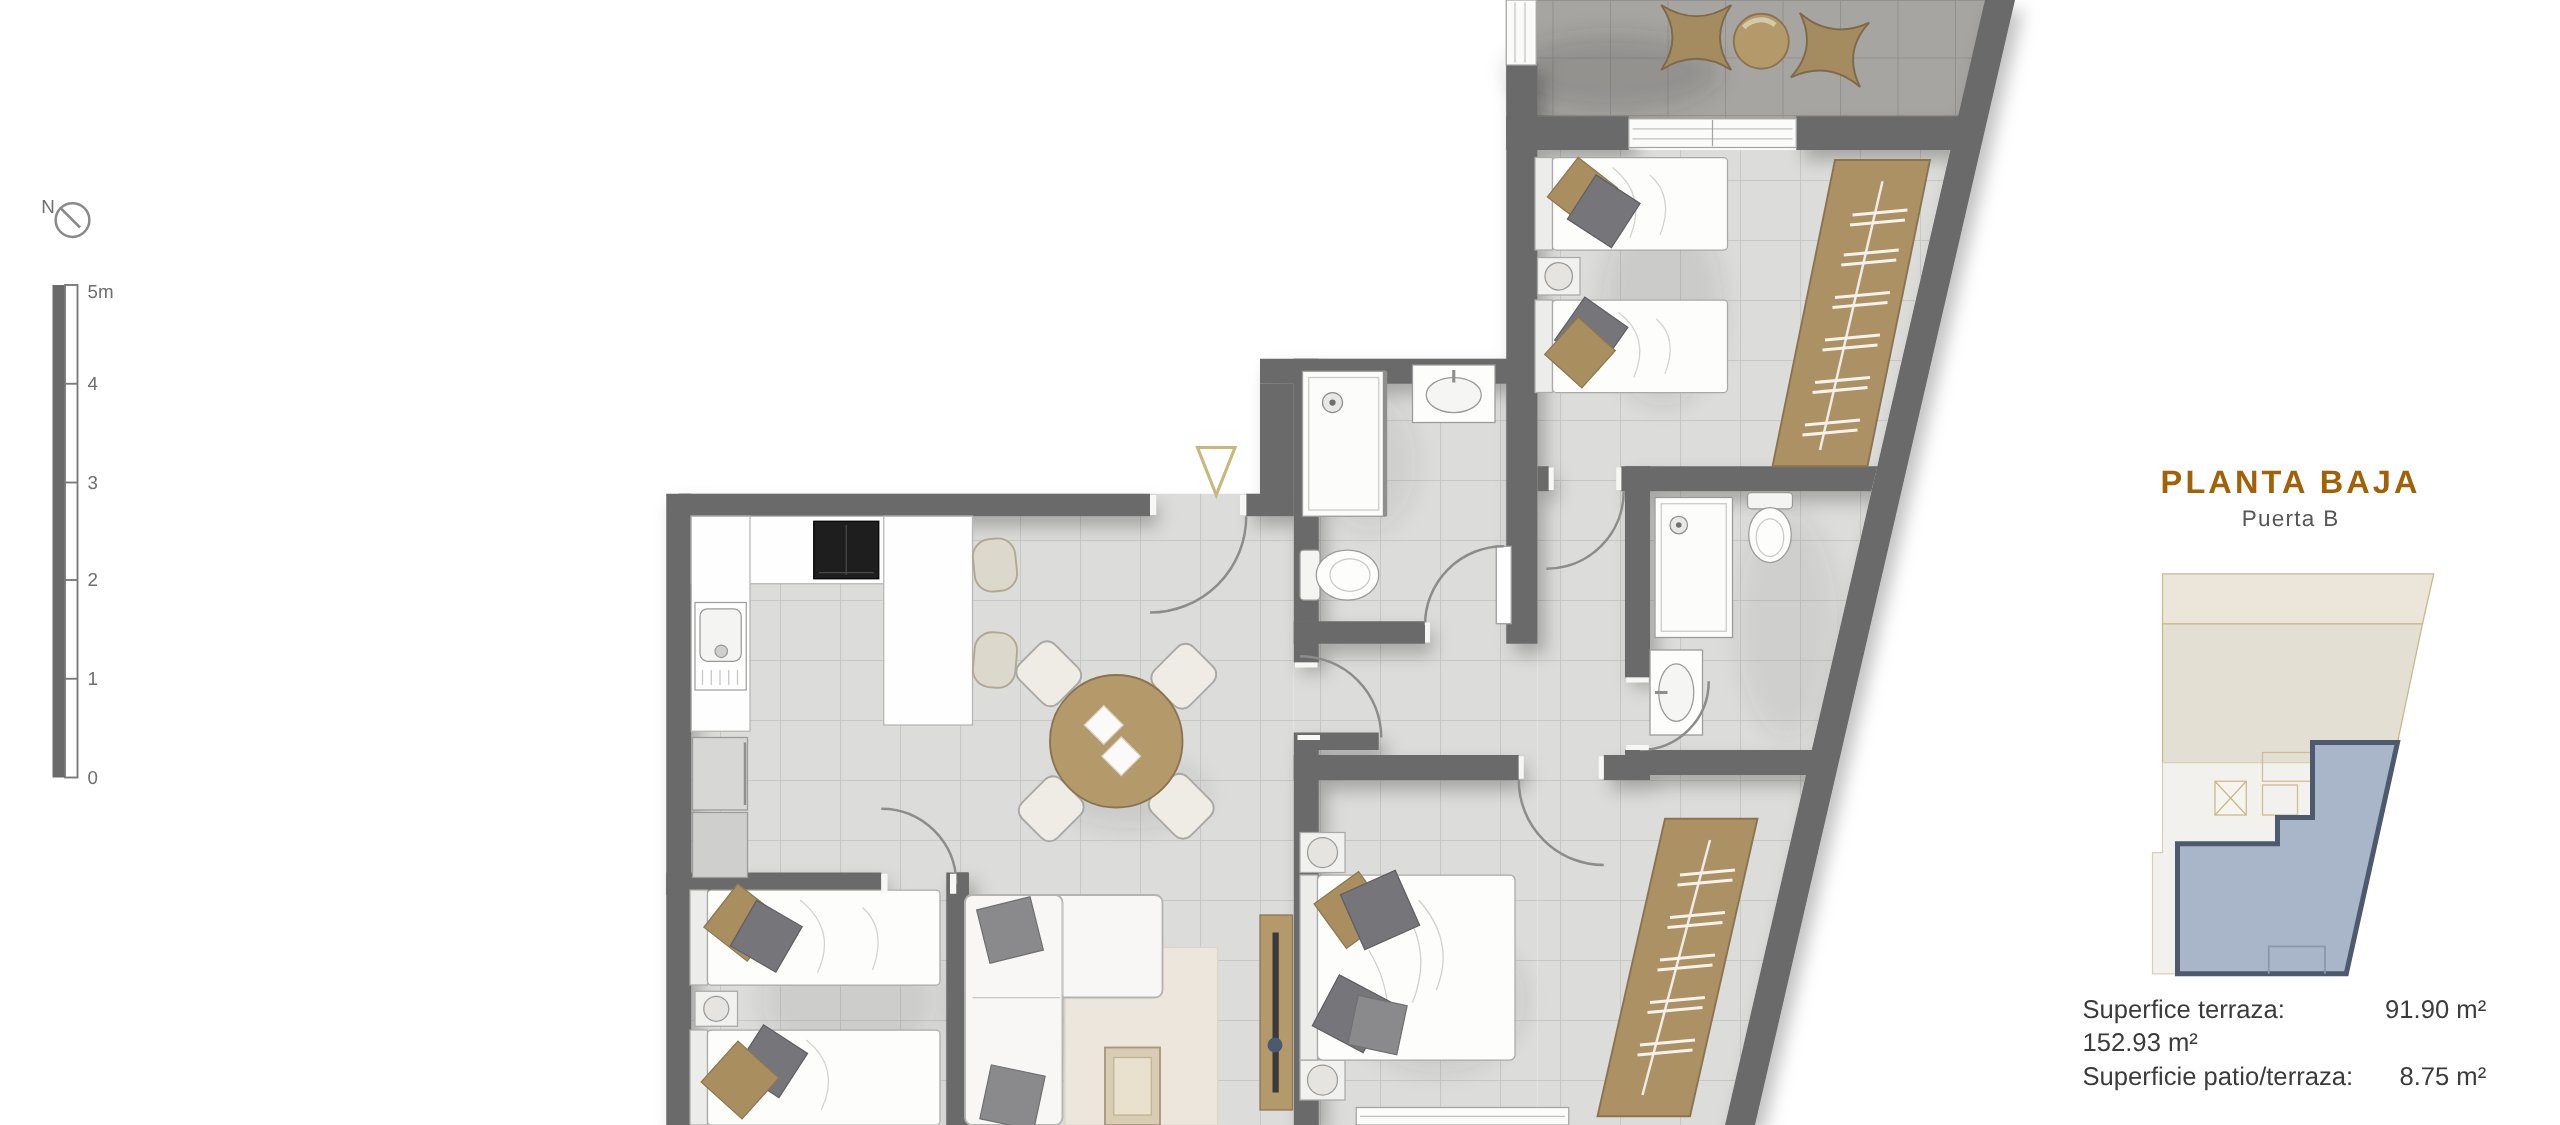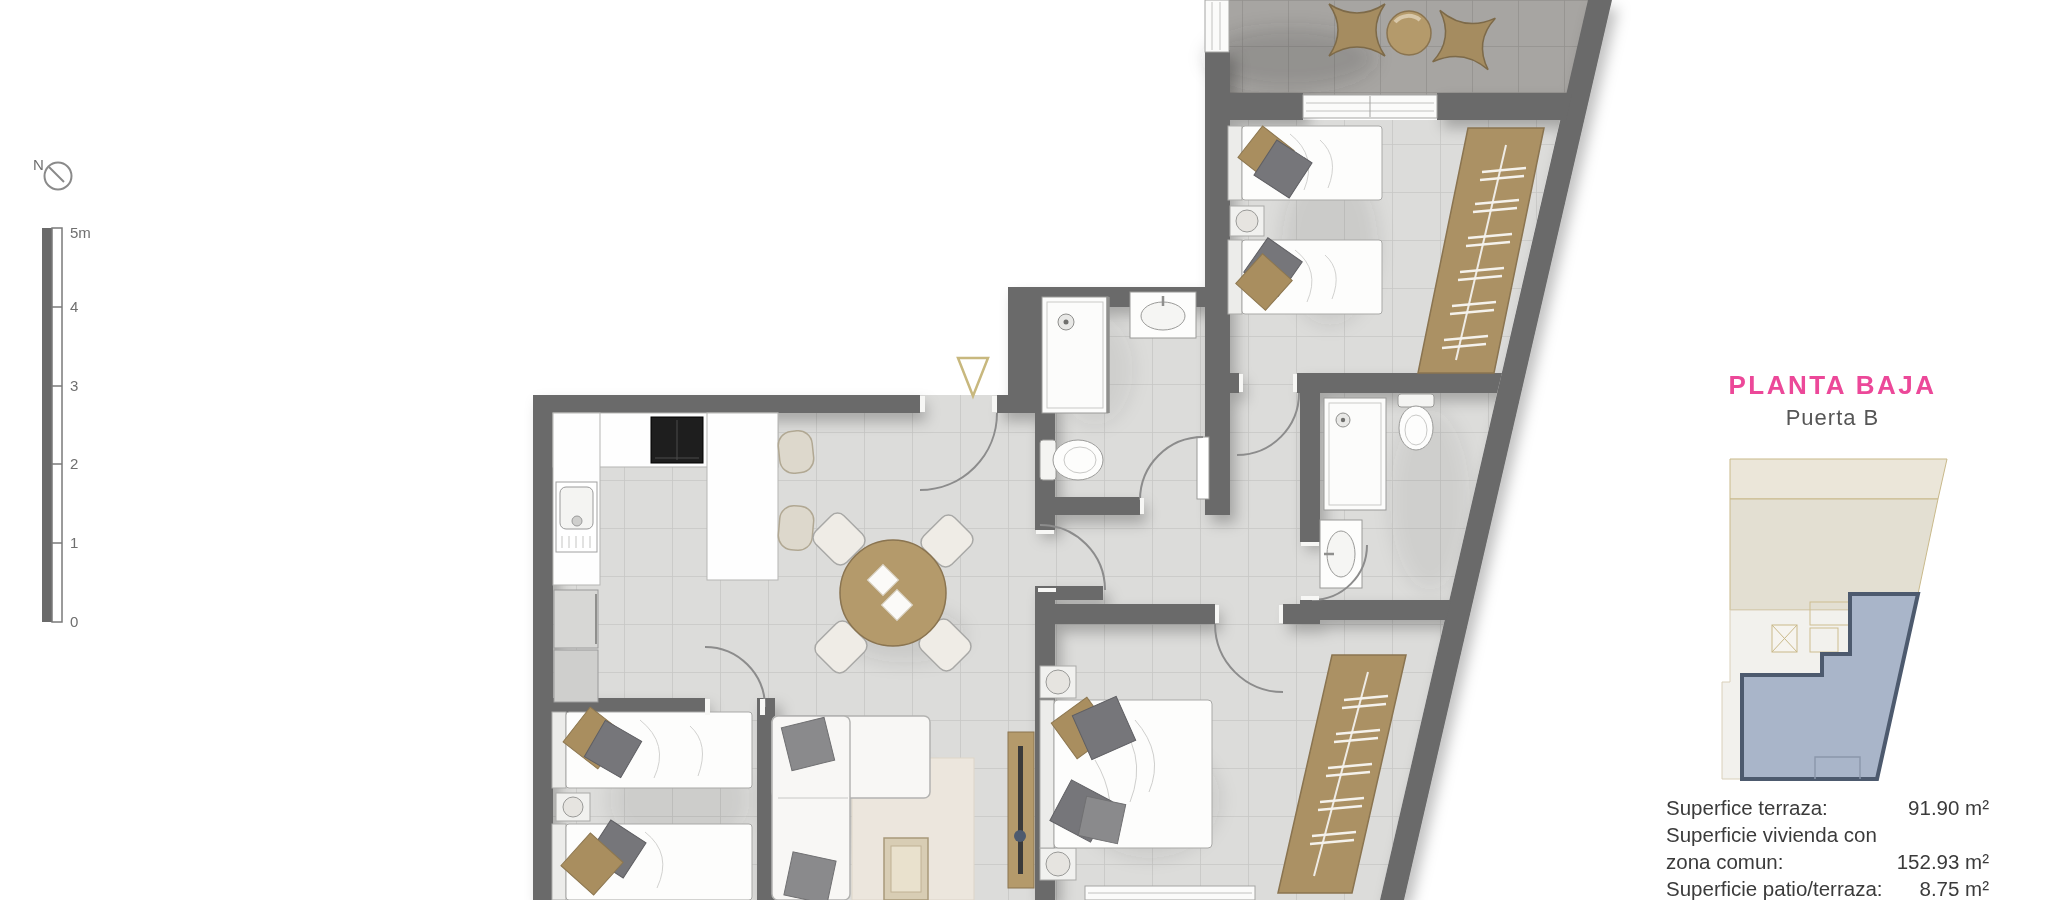--- a/index.html
+++ b/index.html
@@ -1,22 +1,22 @@
 <!DOCTYPE html>
 <html><head>
 <meta charset="utf-8">
 <style>
   html,body{margin:0;padding:0;background:#ffffff;}
   body{width:2048px;height:900px;position:relative;overflow:hidden;
        font-family:"Liberation Sans", sans-serif;}
   #plan-svg{position:absolute;left:0;top:0;}
   .panel{position:absolute;left:1660px;top:370px;width:345px;height:530px;}
-  .panel-title{font-size:26px;font-weight:700;letter-spacing:2.5px;color:#ec4899;
+  .panel-title{font-size:26px;font-weight:700;letter-spacing:2.5px;color:#a16207;
                text-align:center;}
-  .panel-subtitle{font-size:22px;letter-spacing:1px;color:#565656;text-align:center;
+  .panel-subtitle{font-size:18px;letter-spacing:1px;color:#565656;text-align:center;
                   margin-top:4px;}
   .minimap-wrap{position:absolute;left:40px;top:82px;}
   .areas{position:absolute;left:6px;top:424px;right:16px;font-size:20.5px;
          color:#3b3b3b;line-height:27px;}
   .area-row{display:flex;align-items:flex-end;}
   .area-label{flex:1;}
   .area-value{white-space:nowrap;text-align:right;}
   svg text.meas{font-family:"Liberation Sans", sans-serif;fill:#6f6f6f;font-size:15px;}
 </style>
 </head>
@@ -345,24 +345,20 @@
       <polyline points="115,327 115,305 160,305 160,327" fill="none" stroke="#8b97ab" stroke-width="1.4"></polyline>
     </svg>
   </div>
 
   <div class="areas">
     <div class="area-row">
       <div class="area-label">Superfice terraza:</div>
       <div class="area-value">91.90 m²</div>
     </div>
     <div class="area-row">
-      <div class="area-label">
-        <div>Superficie vivienda con</div>
-        <div>zona comun:</div>
-      </div>
       <div class="area-value">152.93 m²</div>
     </div>
     <div class="area-row">
       <div class="area-label">Superficie patio/terraza:</div>
       <div class="area-value">8.75 m²</div>
     </div>
   </div>
 </div>
 
 </body></html>

